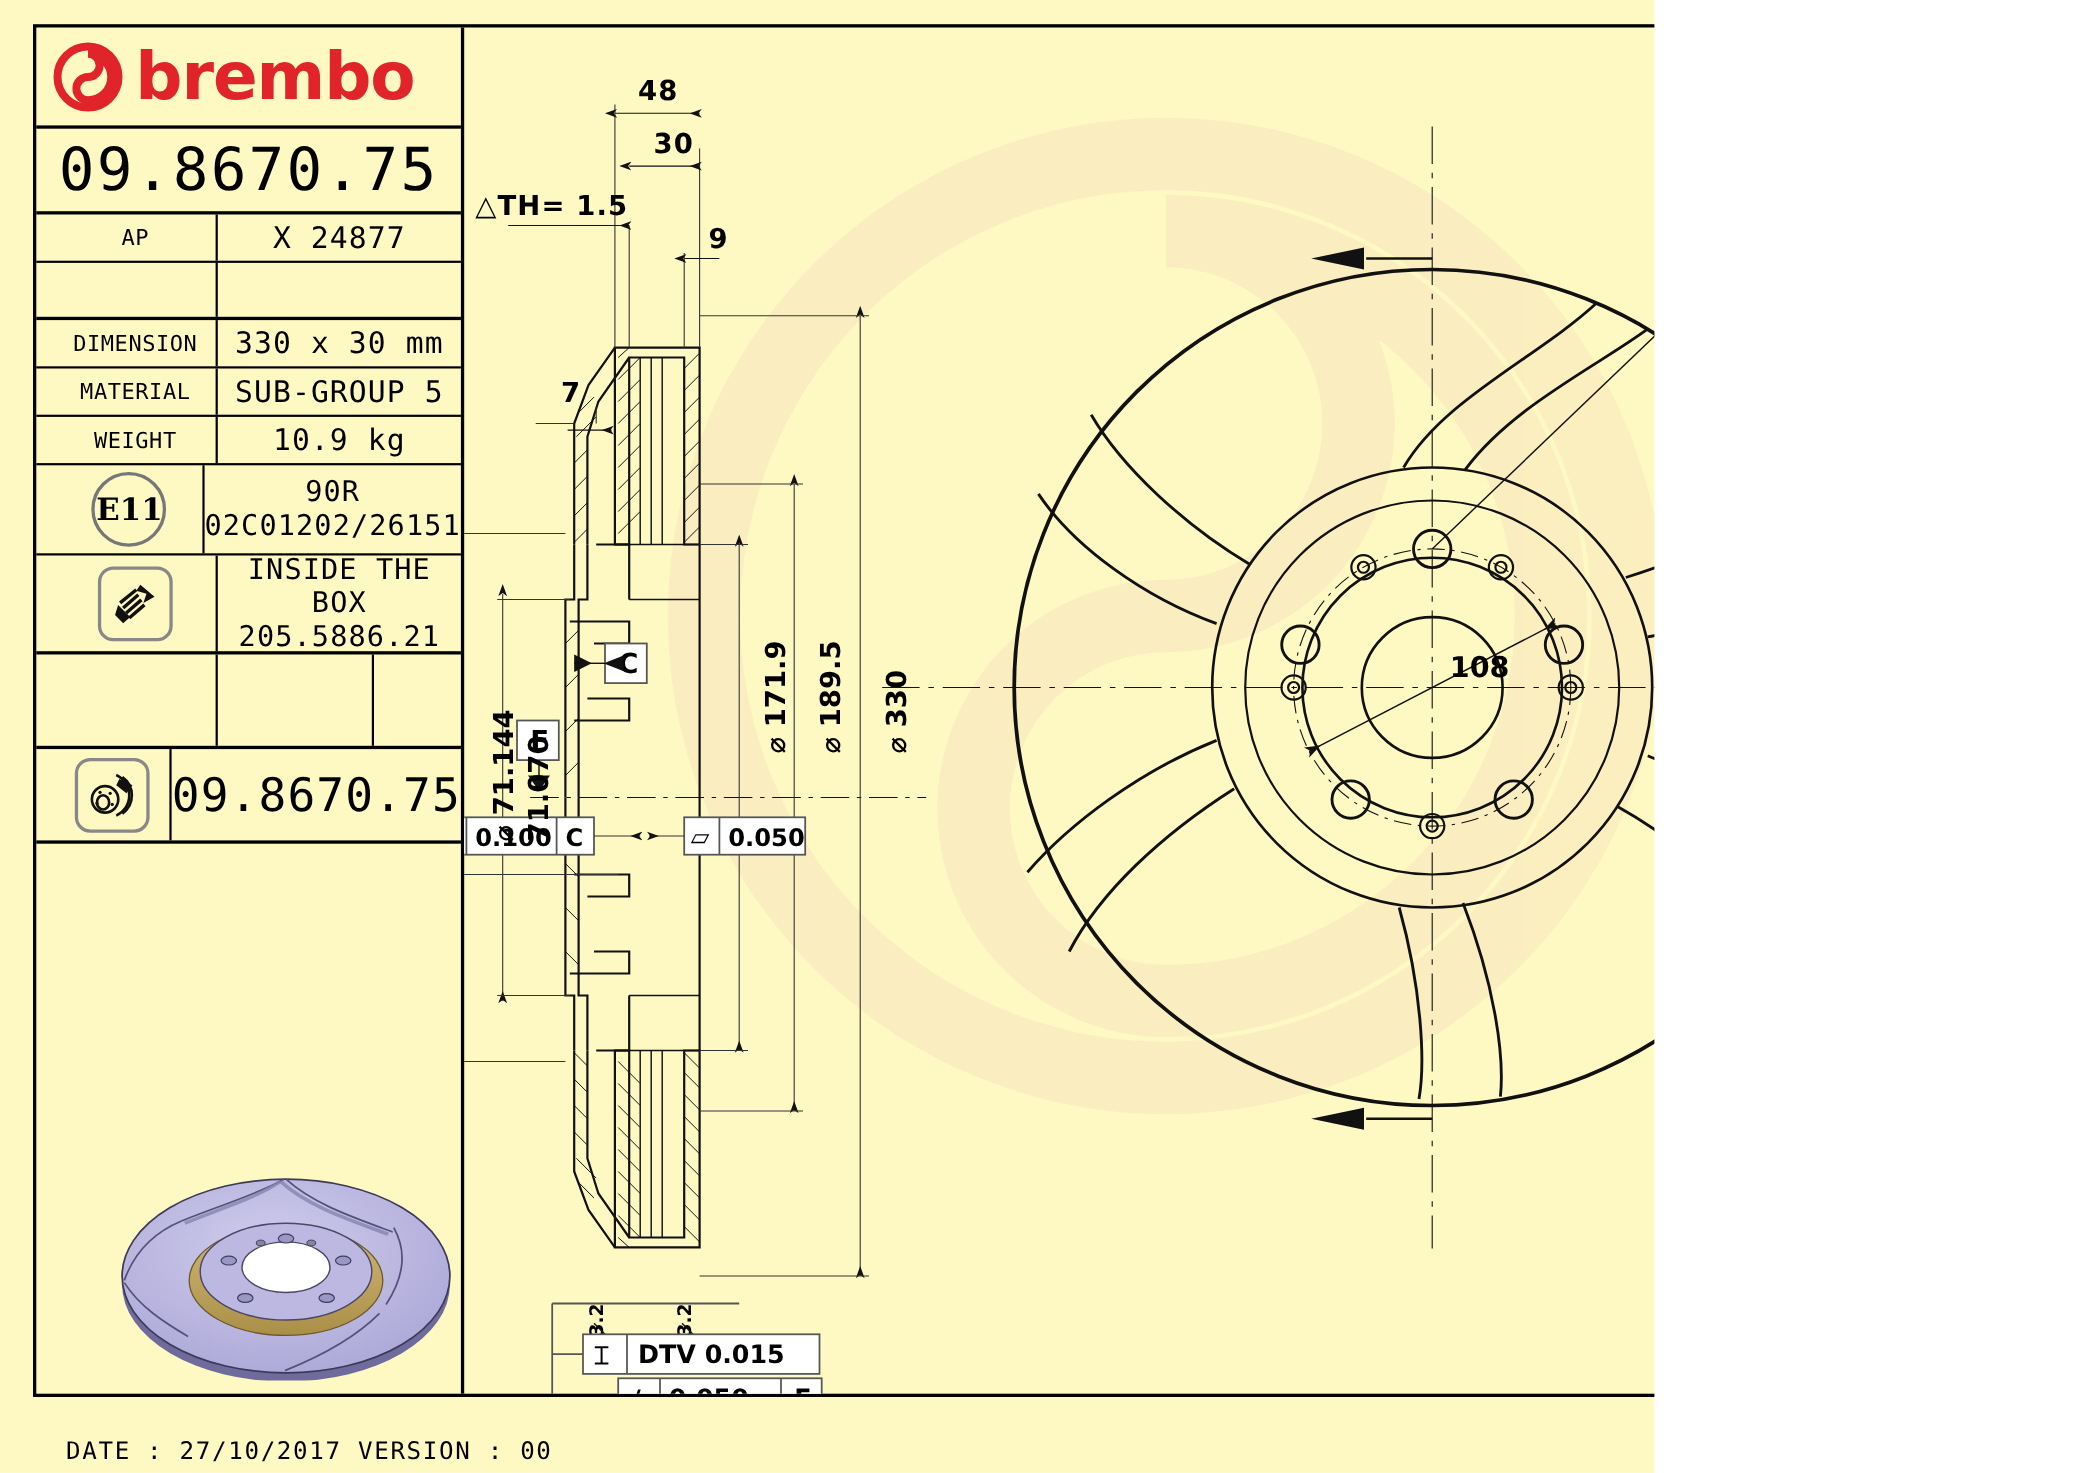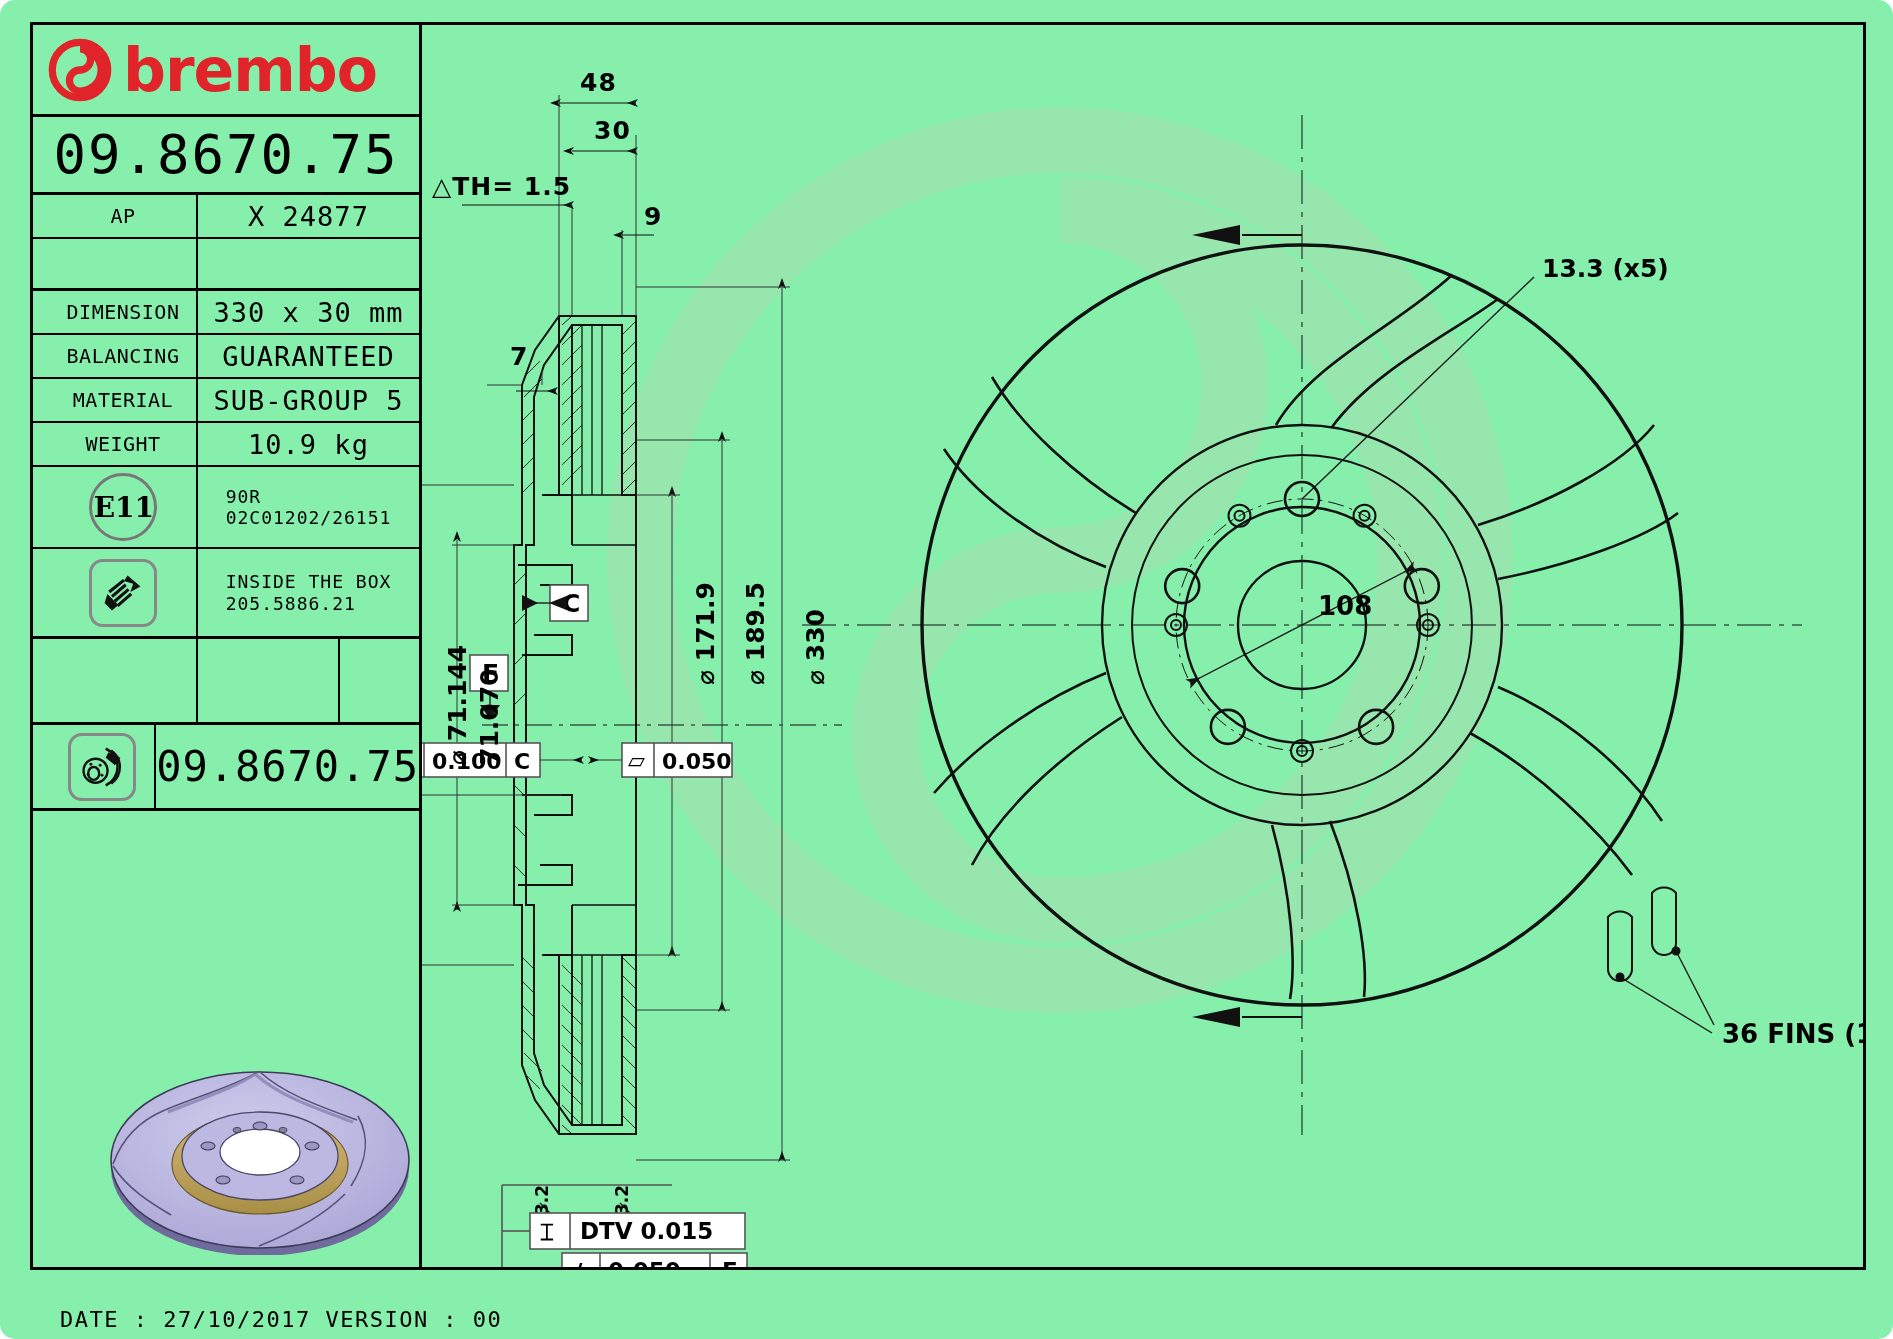--- a/index.html
+++ b/index.html
@@ -1,17 +1,17 @@
 <!DOCTYPE html>
 <html><head>
 <meta charset="utf-8">
 <style>
   html,body{margin:0;padding:0;background:#fff;}
   body{width:1893px;height:1339px;font-family:"DejaVu Sans Mono",monospace;}
-  #sheet{position:relative;width:1893px;height:1339px;background:#86efac;overflow:hidden;border-radius:15px;}
+  #sheet{position:relative;width:1504px;height:1339px;background:#fef9c3;overflow:hidden;}
 
   
   #watermark{position:absolute;left:560px;top:40px;width:1000px;height:1120px;opacity:.16;pointer-events:none;}
 
   
   #frame{position:absolute;left:30px;top:22px;width:1836px;height:1248px;border:3px solid #000;box-sizing:border-box;}
 
   
   #infotable{position:absolute;left:33px;top:25px;width:389px;height:1242px;box-sizing:border-box;border-right:3px solid #000;}
   .trow{display:flex;box-sizing:border-box;border-bottom:2px solid #000;padding-left:17px;}
@@ -25,21 +25,21 @@
   #partnocell .pn{font-size:54px;letter-spacing:2px;font-family:"DejaVu Sans Mono",monospace;}
   .h44{height:44px}.h52{height:52px}
   .brandtxt{font-family:"DejaVu Sans",sans-serif;font-weight:bold;font-size:60px;color:#e0242a;letter-spacing:-1px;margin-left:10px;}
 
   .icocell{width:148px;box-sizing:border-box;border-right:2px solid #000;display:flex;align-items:center;justify-content:center;}
 
   .e11{width:62px;height:62px;border:3px solid #777;border-radius:50%;display:flex;align-items:center;justify-content:flex-end;
        font-family:"DejaVu Serif",serif;font-weight:bold;font-size:28px;color:#000;}
   .sqico{width:62px;height:62px;border:3px solid #888;border-radius:14px;display:flex;align-items:center;justify-content:center;}
 
-  .val2{font-size:18px;line-height:1.18;letter-spacing:1px;}
+  .val2{font-size:26px;line-height:1.18;text-align:center;letter-spacing:1px;}
 
   #discphoto{position:absolute;left:36px;top:1035px;width:383px;height:195px;}
   #datebar{position:absolute;left:60px;top:1276px;font-size:22px;letter-spacing:1.5px;margin-top:31px;}
 
   
   #drawing{position:absolute;left:422px;top:25px;width:1441px;height:1242px;}
   svg{display:block}
   text{font-family:"DejaVu Sans",sans-serif;fill:#000;}
 </style>
 </head>
@@ -76,24 +76,20 @@
     </div>
 
     <div class="trow h52" style="border-bottom:3px solid #000">
       <div class="tlabel"></div>
       <div class="tval"></div>
     </div>
 
     <div class="trow h44">
       <div class="tlabel">DIMENSION</div>
       <div class="tval">330 x 30 mm</div>
-    </div>
-    <div class="trow h44">
-      <div class="tlabel">BALANCING</div>
-      <div class="tval">GUARANTEED</div>
     </div>
     <div class="trow h44">
       <div class="tlabel">MATERIAL</div>
       <div class="tval">SUB-GROUP 5</div>
     </div>
     <div class="trow h44">
       <div class="tlabel">WEIGHT</div>
       <div class="tval">10.9 kg</div>
     </div>
 

